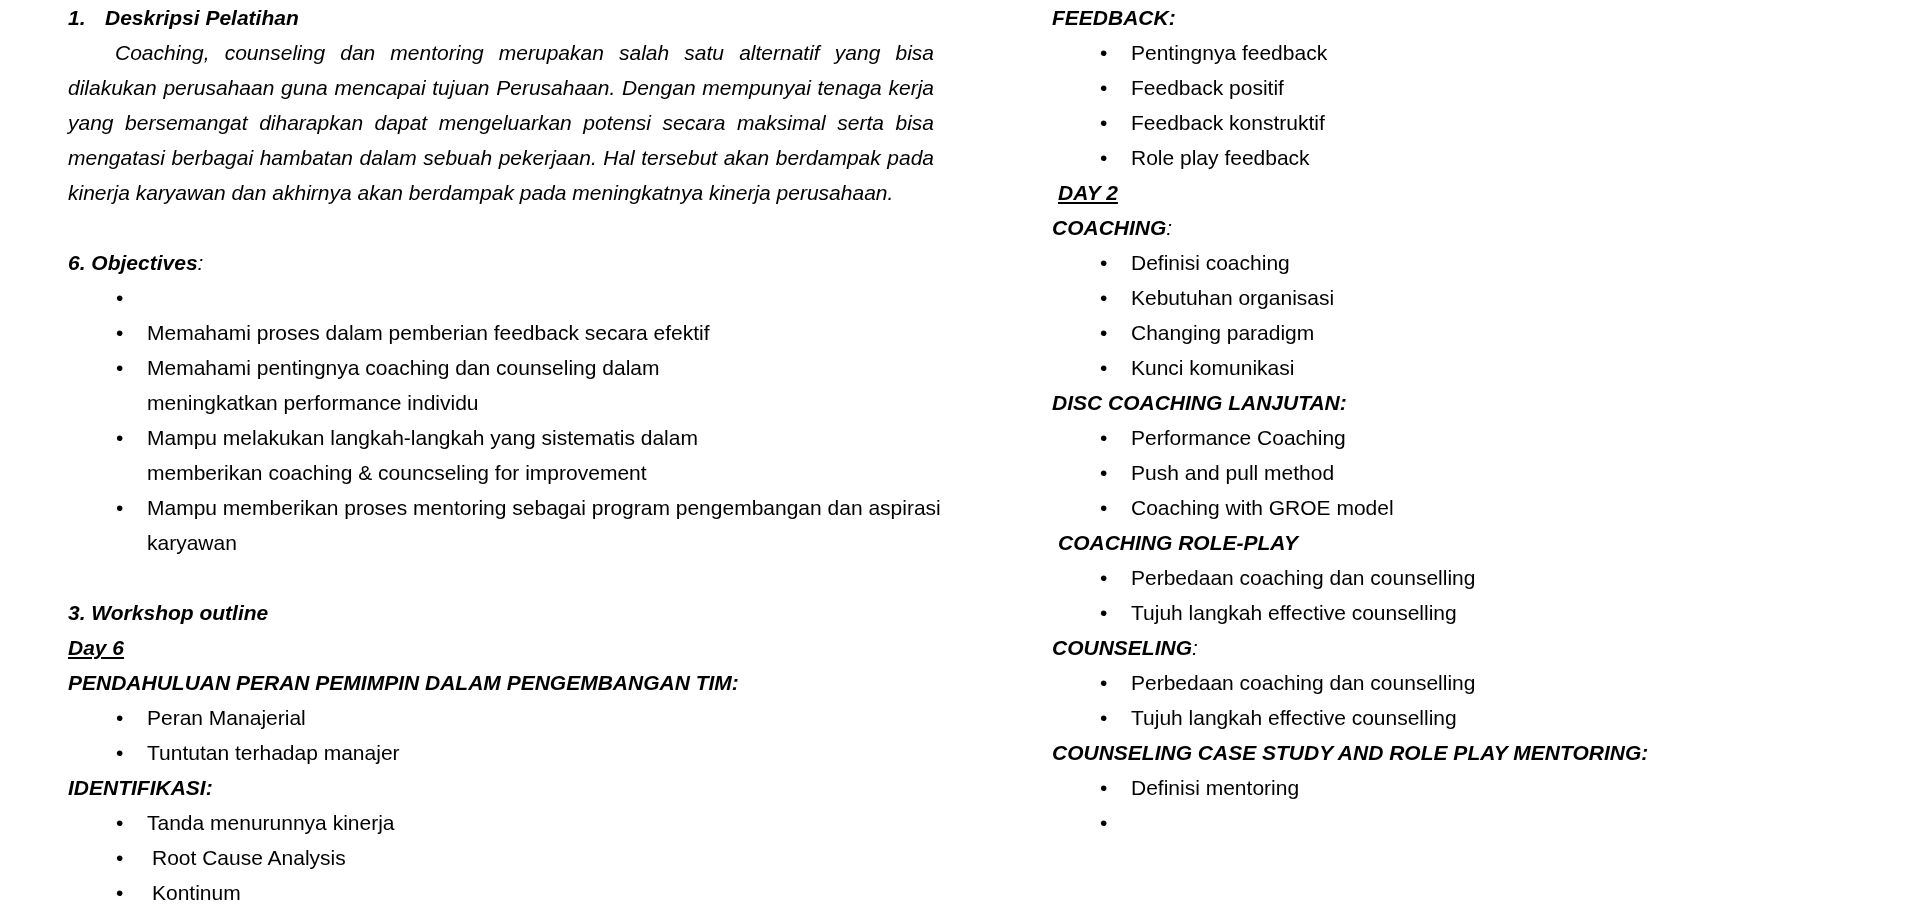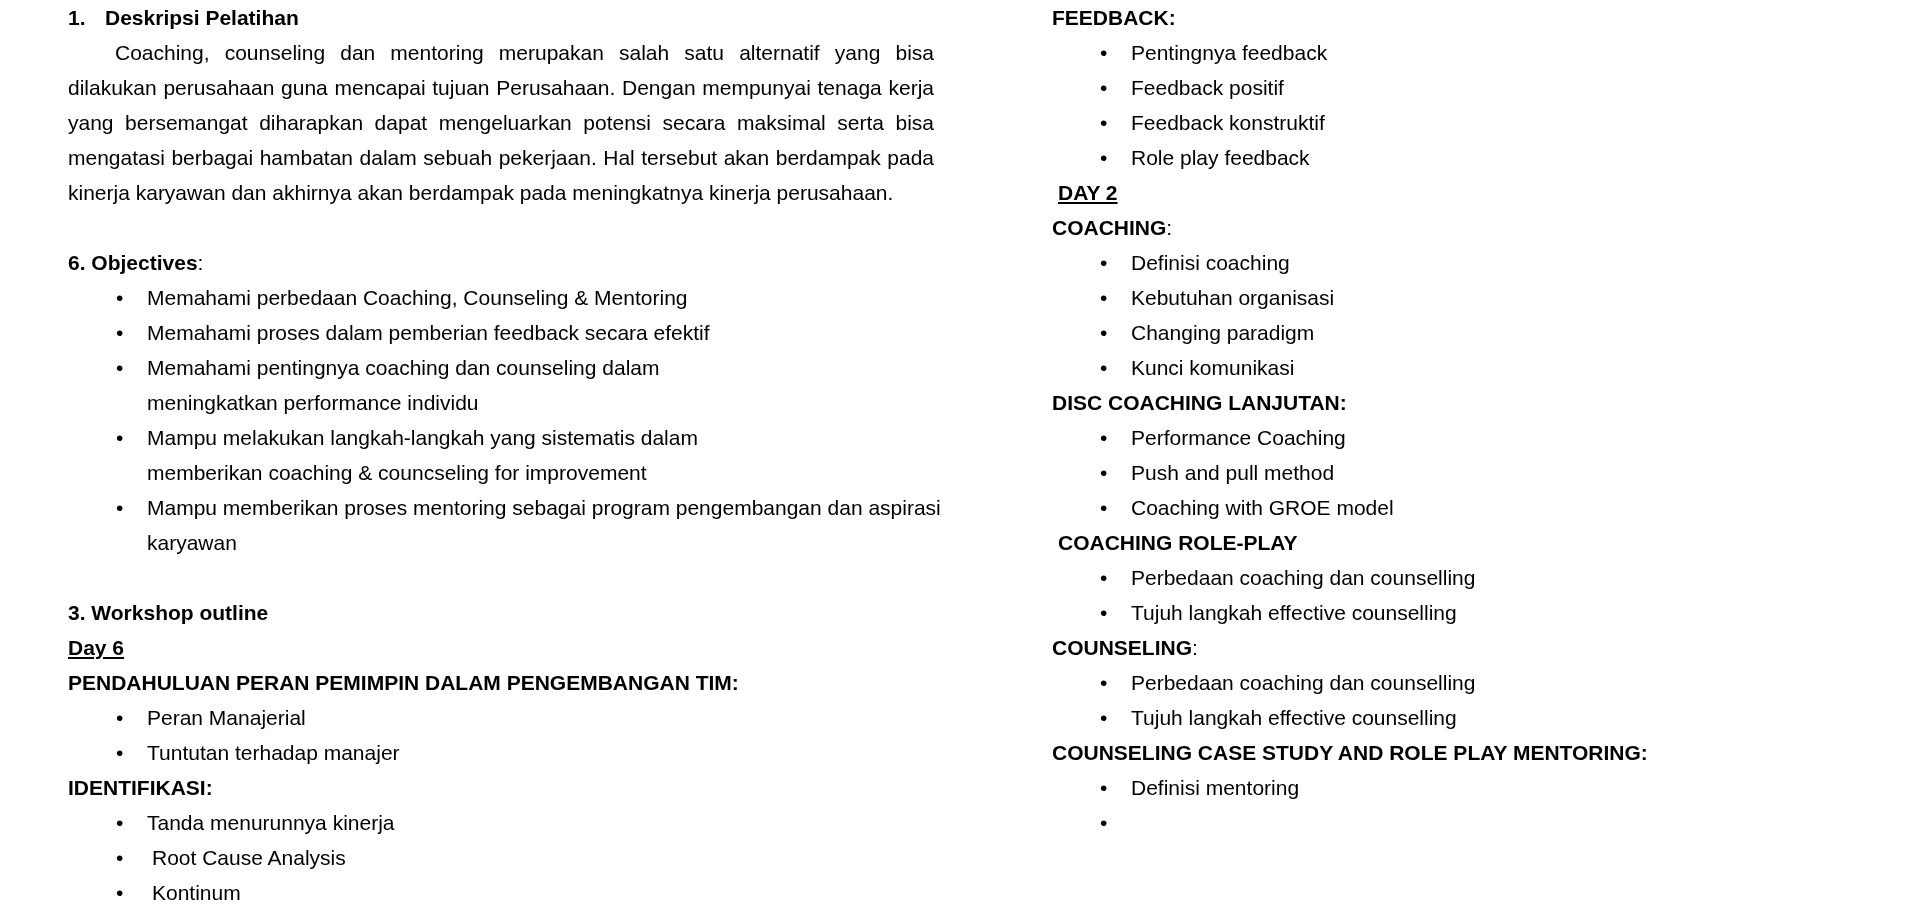--- a/index.html
+++ b/index.html
@@ -5,24 +5,24 @@
   html, body { margin: 0; padding: 0; background: #ffffff; }
   body {
     width: 1920px; height: 918px; overflow: hidden; position: relative;
     font-family: "Liberation Sans", "DejaVu Sans", sans-serif;
     color: #000000;
     font-size: 21px;
   }
   .col { position: absolute; top: 0; }
   #left { left: 68px; width: 866px; }
   #right { left: 1008px; width: 880px; margin-left: 44px; }
-  .line { height: 35px; line-height: 35px; white-space: nowrap; }
+  .line { height: 35px; line-height: 35px; white-space: nowrap; font-style: italic; }
   .bold { font-weight: bold; }
   .u { text-decoration: underline; }
-  .para { text-align: justify; line-height: 35px; }
+  .para { text-align: justify; line-height: 35px; font-style: italic; }
   .para .first { display: inline-block; width: 47px; }
   .item { position: relative; padding-left: 79px; height: 35px; line-height: 35px; white-space: nowrap; }
   .item .bullet { position: absolute; left: 48px; top: 0; }
   .item.wrap { height: auto; white-space: normal; }
   .spacer { height: 35px; }
   .hdr-num { display: inline-block; width: 37px; }
   .indent-sp { padding-left: 5px; }
 </style>
 </head>
 <body>
@@ -31,21 +31,21 @@
   <div class="line bold">
     <span class="hdr-num">1.</span><span>Deskripsi Pelatihan</span>
   </div>
   <div class="para"><span class="first"></span><span>Coaching, counseling dan mentoring merupakan salah satu alternatif yang bisa dilakukan perusahaan guna mencapai tujuan Perusahaan. Dengan mempunyai tenaga kerja yang bersemangat diharapkan dapat mengeluarkan potensi secara maksimal serta bisa mengatasi berbagai hambatan dalam sebuah pekerjaan. Hal tersebut akan berdampak pada kinerja karyawan dan akhirnya akan berdampak pada meningkatnya kinerja perusahaan.</span></div>
   <div class="spacer"></div>
 
   <div class="line">
     <span class="bold">6. Objectives</span><span>:</span>
   </div>
   <div>
-    <div class="item"><span class="bullet">•</span><span>Memahami perbedaan Coaching, Counseling &amp; Mentoring</span></div>
+    <div class="item"><span class="bullet">•</span></div>
     <div class="item"><span class="bullet">•</span><span>Memahami proses dalam pemberian feedback secara efektif</span></div>
     <div class="item wrap" style="width:600px;"><span class="bullet">•</span><span>Memahami pentingnya coaching dan counseling dalam meningkatkan performance individu</span></div>
     <div class="item wrap" style="width:650px;"><span class="bullet">•</span><span>Mampu melakukan langkah-langkah yang sistematis dalam memberikan coaching &amp; councseling for improvement</span></div>
     <div class="item wrap" style="width:800px;"><span class="bullet">•</span><span>Mampu memberikan proses mentoring sebagai program pengembangan dan aspirasi karyawan</span></div>
   </div>
   <div class="spacer"></div>
 
   <div class="line bold">3. Workshop outline</div>
   <div class="line bold u">Day 6</div>
   <div class="line bold">PENDAHULUAN PERAN PEMIMPIN DALAM PENGEMBANGAN TIM:</div>

